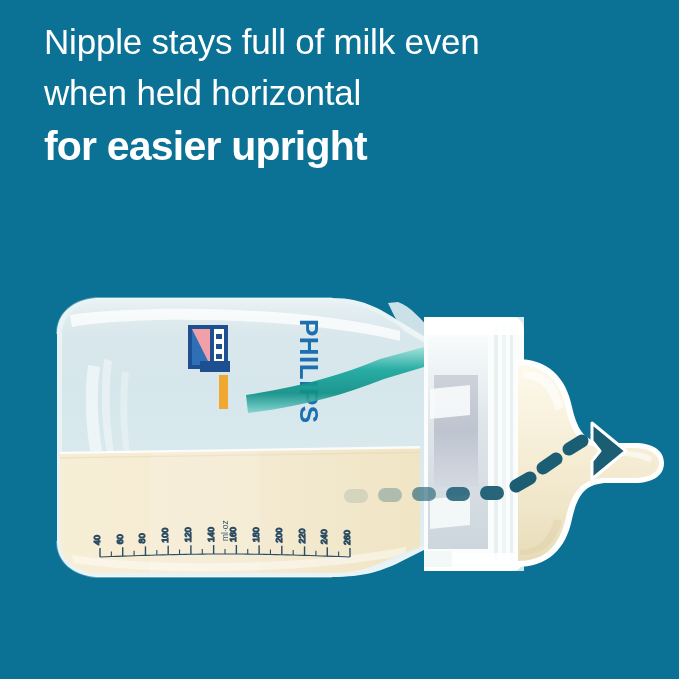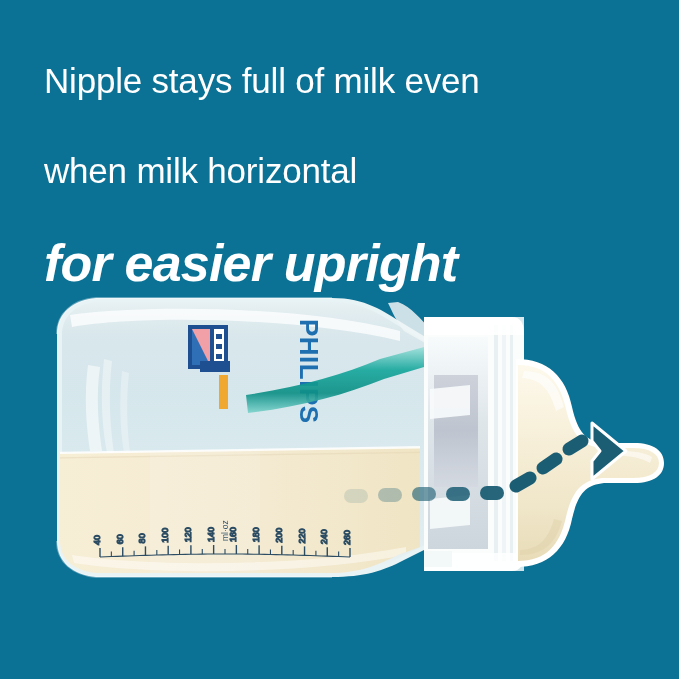--- a/index.html
+++ b/index.html
@@ -30,36 +30,34 @@
     position: absolute;
     left: 44px;
     top: 16px;
     width: 600px;
   }
 
   .headline-line {
     color: #ffffff;
     display: block;
     white-space: nowrap;
-    margin-top: 39px;
   }
 
   .headline-light {
     font-size: 35px;
     line-height: 51px;
     font-weight: 300;
     letter-spacing: -0.2px;
   }
 
   .headline-bold {
-    font-size: 52px;
+    font-size: 41px;
     line-height: 57px;
     font-weight: 700;
     letter-spacing: -0.8px;
-    font-style: italic;
   }
 
   
   .product {
     position: absolute;
     left: 0;
     top: 255px;
     width: 679px;
     height: 424px;
   }
@@ -68,21 +66,21 @@
 
   
 </style>
 </head>
 <body>
 
 <div id="stage">
 
   <div class="headline">
     <span class="headline-line headline-light">Nipple stays full of milk even</span>
-    <span class="headline-line headline-light">when milk horizontal</span>
+    <span class="headline-line headline-light">when held horizontal</span>
     <span class="headline-line headline-bold">for easier upright</span>
   </div>
 
   <div class="product">
     <svg width="679" height="424" viewBox="0 0 679 424" xmlns="http://www.w3.org/2000/svg">
       <defs>
 
         <linearGradient id="gGlass" x1="0" y1="0" x2="0" y2="1">
           <stop offset="0%" stop-color="#e8f1f3" stop-opacity="0.97"></stop>
           <stop offset="14%" stop-color="#cfe0e6" stop-opacity="0.62"></stop>

